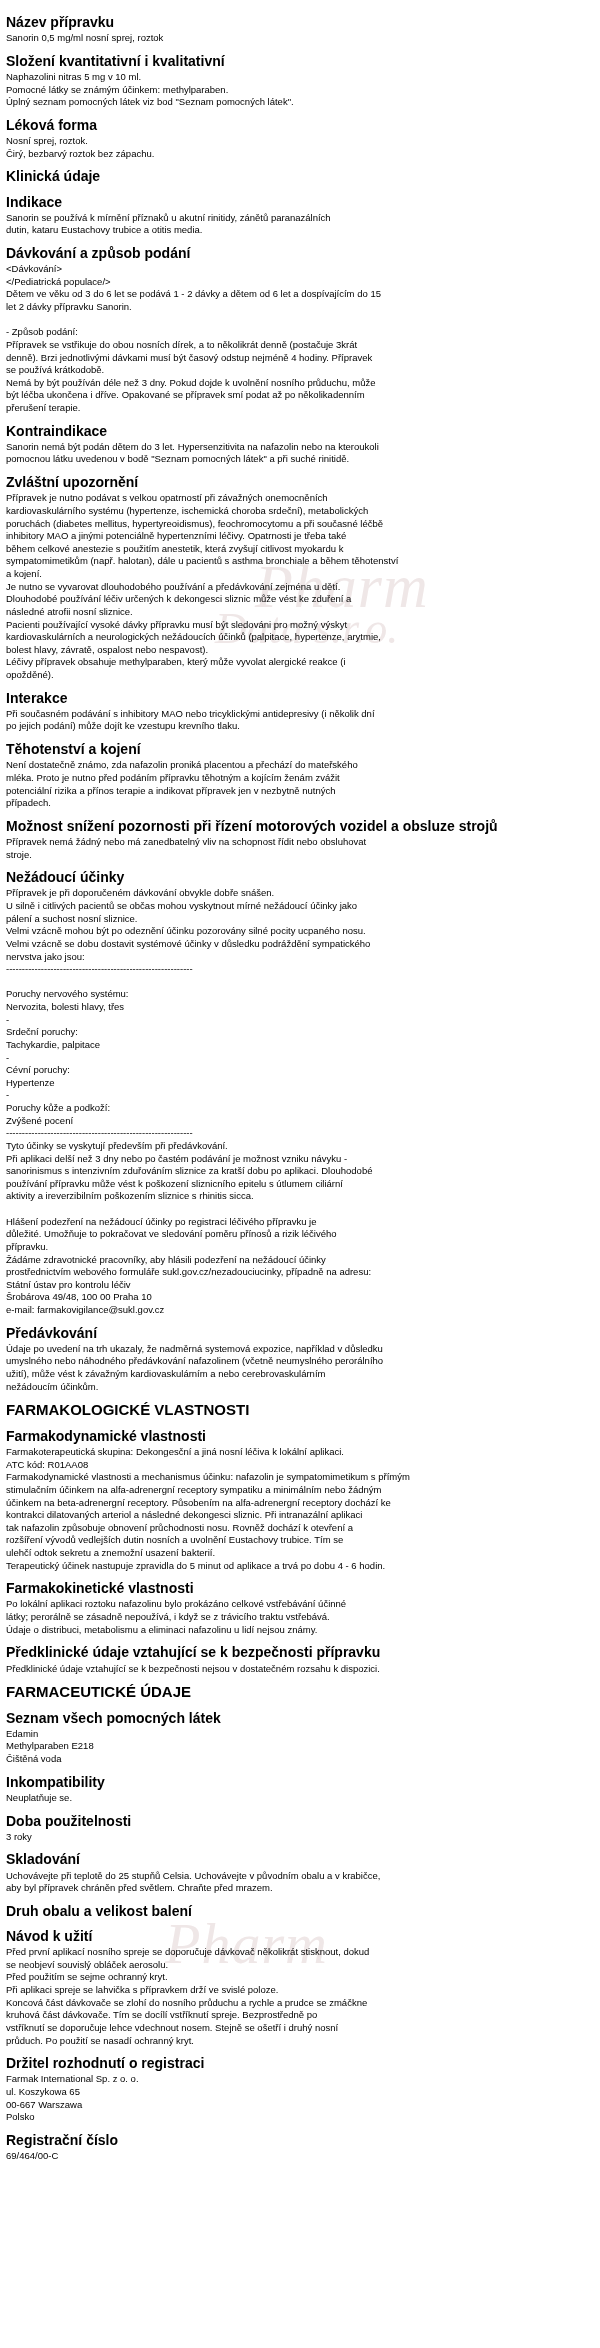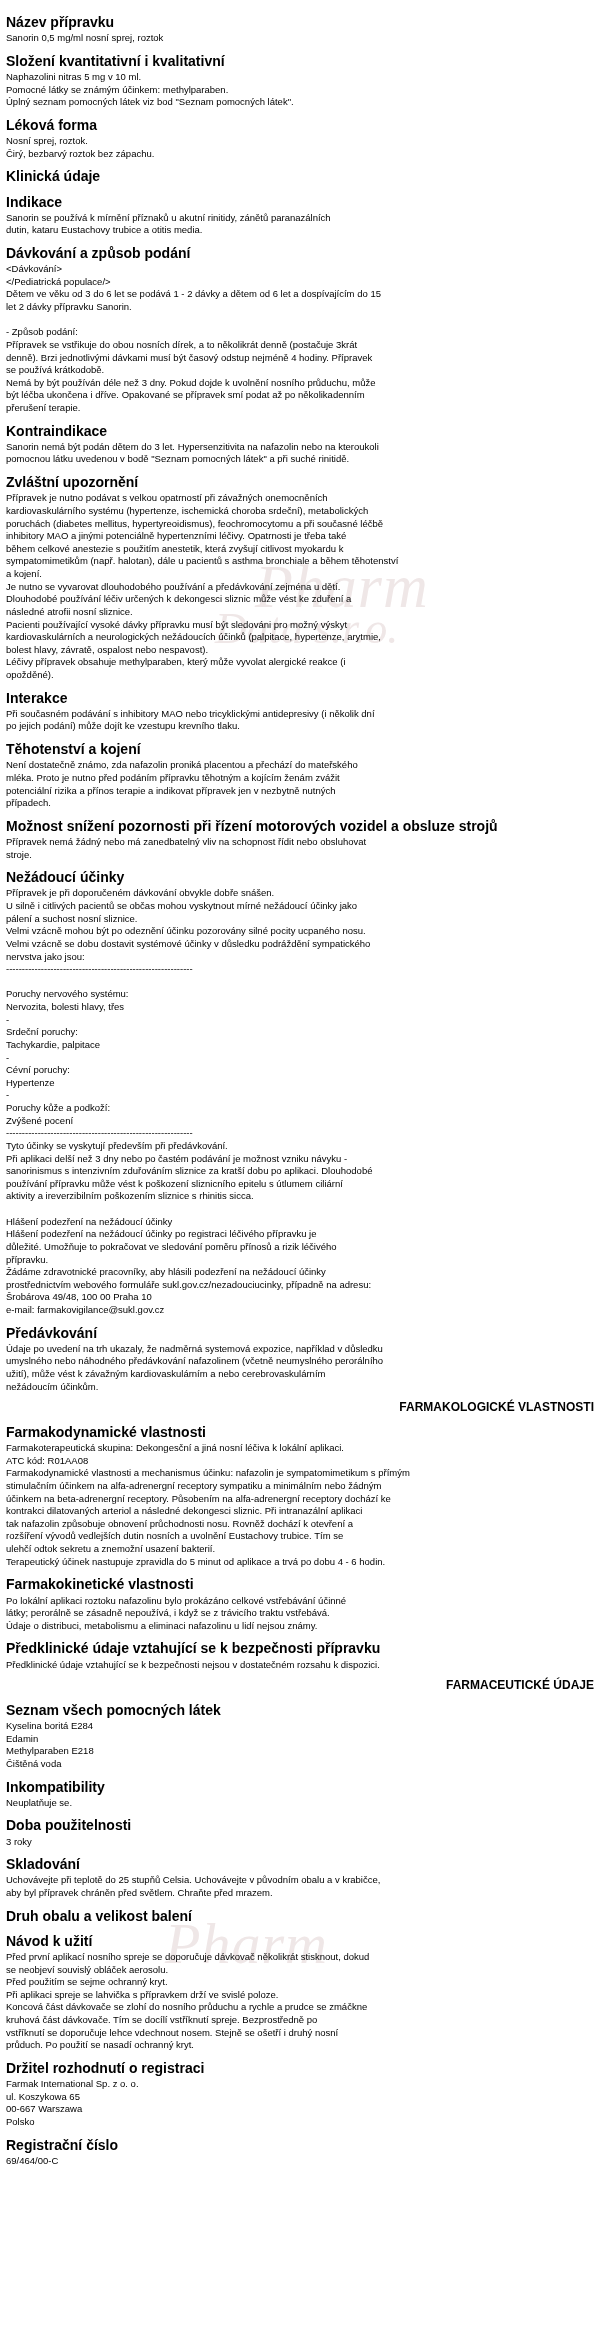--- a/index.html
+++ b/index.html
@@ -23,22 +23,21 @@
     z-index: 2;
   }
   h2.section {
     font-size: 14px;
     font-weight: bold;
     margin: 7px 0 1px 0;
     padding: 0;
     line-height: 1.3;
   }
   h2.section.big {
-    font-size: 12px;
-    text-align: right;
+    font-size: 15px;
   }
   p {
     margin: 0 0 0 0;
     padding: 0;
     line-height: 1.33;
   }
   .blk p { margin: 0; }
   .blk { margin-bottom: 0; }
   .watermark {
     position: absolute;
@@ -162,26 +161,26 @@
       <p>-</p>
       <p>Poruchy kůže a podkoží:</p>
       <p>Zvýšené pocení</p>
       <p>-----------------------------------------------------------</p>
       <p>Tyto účinky se vyskytují především při předávkování.</p>
       <p>Při aplikaci delší než 3 dny nebo po častém podávání je možnost vzniku návyku -</p>
       <p>sanorinismus s intenzivním zduřováním sliznice za kratší dobu po aplikaci. Dlouhodobé</p>
       <p>používání přípravku může vést k poškození sliznicního epitelu s útlumem ciliární</p>
       <p>aktivity a ireverzibilním poškozením sliznice s rhinitis sicca.</p>
       <p>&nbsp;</p>
-      <p>Hlášení podezření na nežádoucí účinky</p>
       <p>Hlášení podezření na nežádoucí účinky po registraci léčivého přípravku je</p>
       <p>důležité. Umožňuje to pokračovat ve sledování poměru přínosů a rizik léčivého</p>
       <p>přípravku.</p>
       <p>Žádáme zdravotnické pracovníky, aby hlásili podezření na nežádoucí účinky</p>
       <p>prostřednictvím webového formuláře sukl.gov.cz/nezadouciucinky, případně na adresu:</p>
+      <p>Státní ústav pro kontrolu léčiv</p>
       <p>Šrobárova 49/48, 100 00 Praha 10</p>
       <p>e-mail: farmakovigilance@sukl.gov.cz</p>
     </div>
     <h2 class="section">Předávkování</h2>
     <div class="blk">
       <p>Údaje po uvedení na trh ukazaly, že nadměrná systemová expozice, například v důsledku</p>
       <p>umyslného nebo náhodného předávkování nafazolinem (včetně neumyslného perorálního</p>
       <p>užití), může vést k závažným kardiovaskulárním a nebo cerebrovaskulárním</p>
       <p>nežádoucím účinkům.</p>
     </div>
@@ -207,21 +206,20 @@
       <p>Údaje o distribuci, metabolismu a eliminaci nafazolinu u lidí nejsou známy.</p>
     </div>
     <h2 class="section">Předklinické údaje vztahující se k bezpečnosti přípravku</h2>
     <div class="blk">
       <p>Předklinické údaje vztahující se k bezpečnosti nejsou v dostatečném rozsahu k dispozici.</p>
     </div>
     <h2 class="section big">FARMACEUTICKÉ ÚDAJE</h2>
     <div class="blk"></div>
     <h2 class="section">Seznam všech pomocných látek</h2>
     <div class="blk">
-      <p>Kyselina boritá E284</p>
       <p>Edamin</p>
       <p>Methylparaben E218</p>
       <p>Čištěná voda</p>
     </div>
     <h2 class="section">Inkompatibility</h2>
     <div class="blk">
       <p>Neuplatňuje se.</p>
     </div>
     <h2 class="section">Doba použitelnosti</h2>
     <div class="blk">

